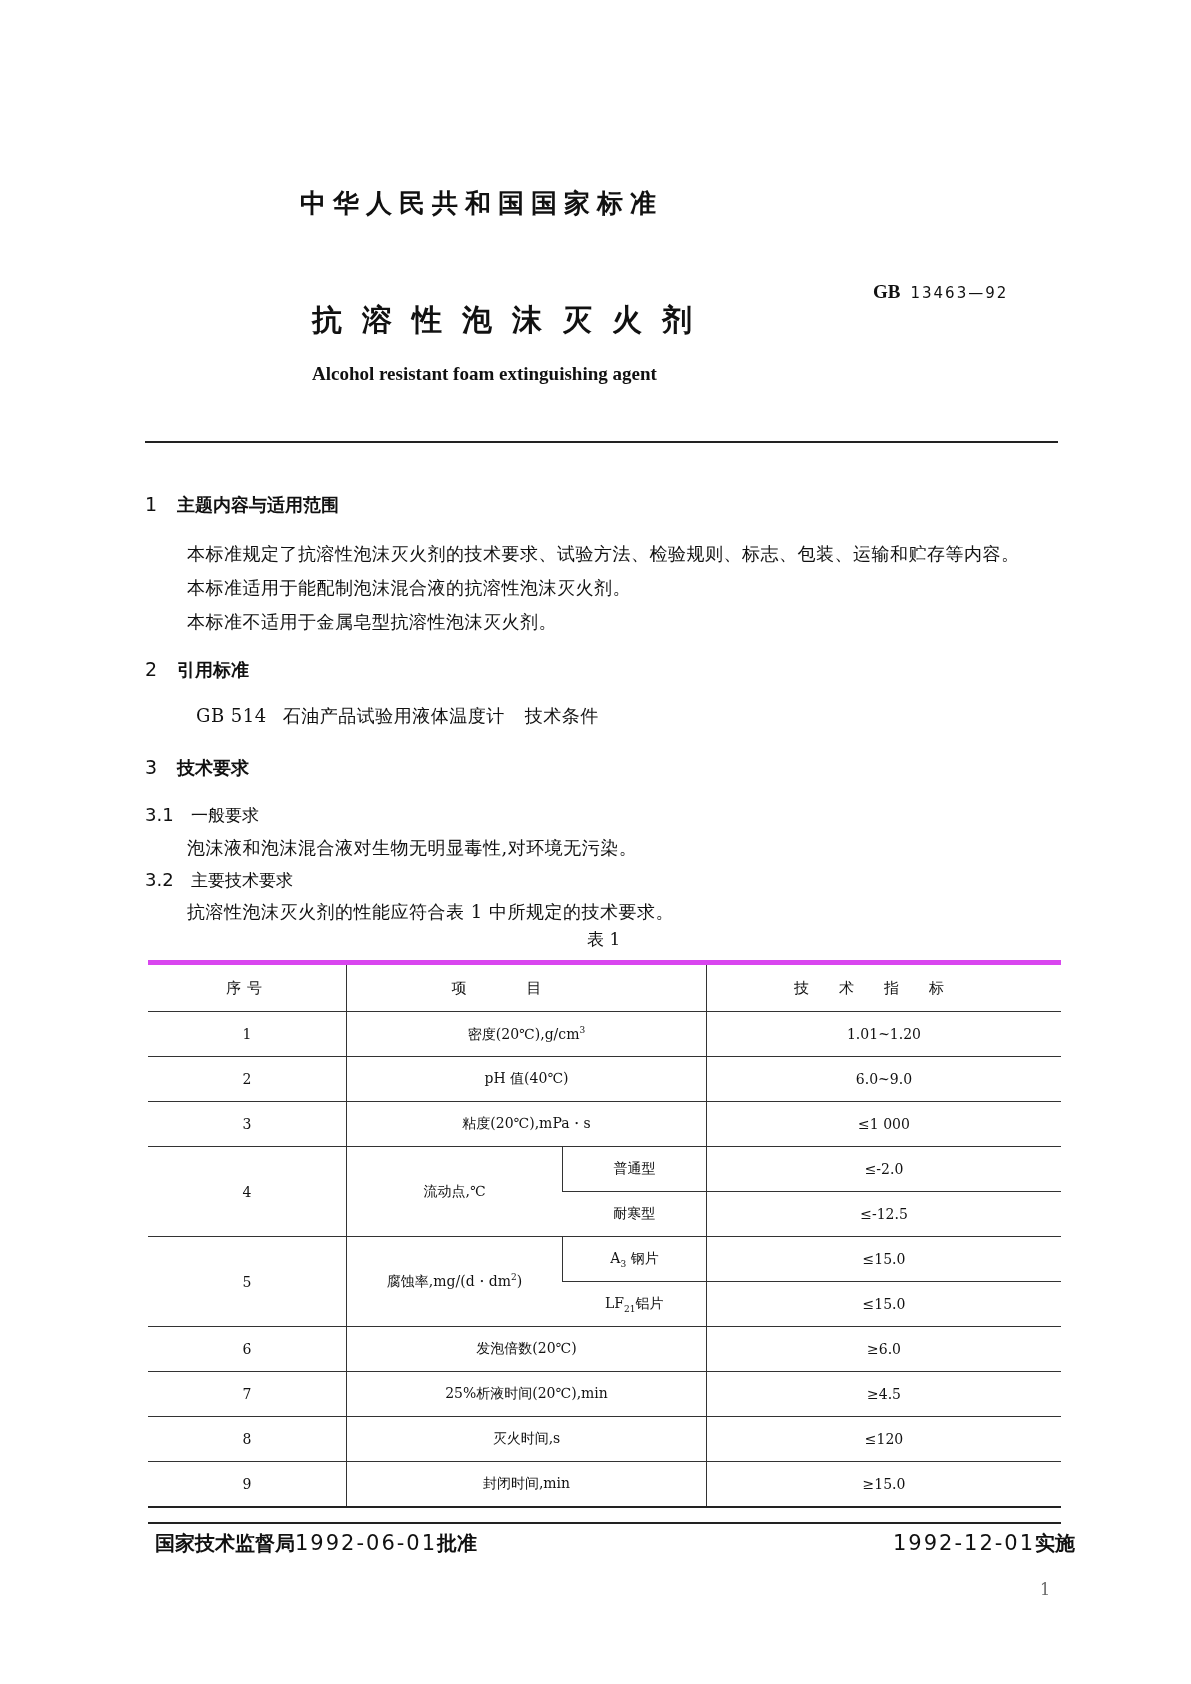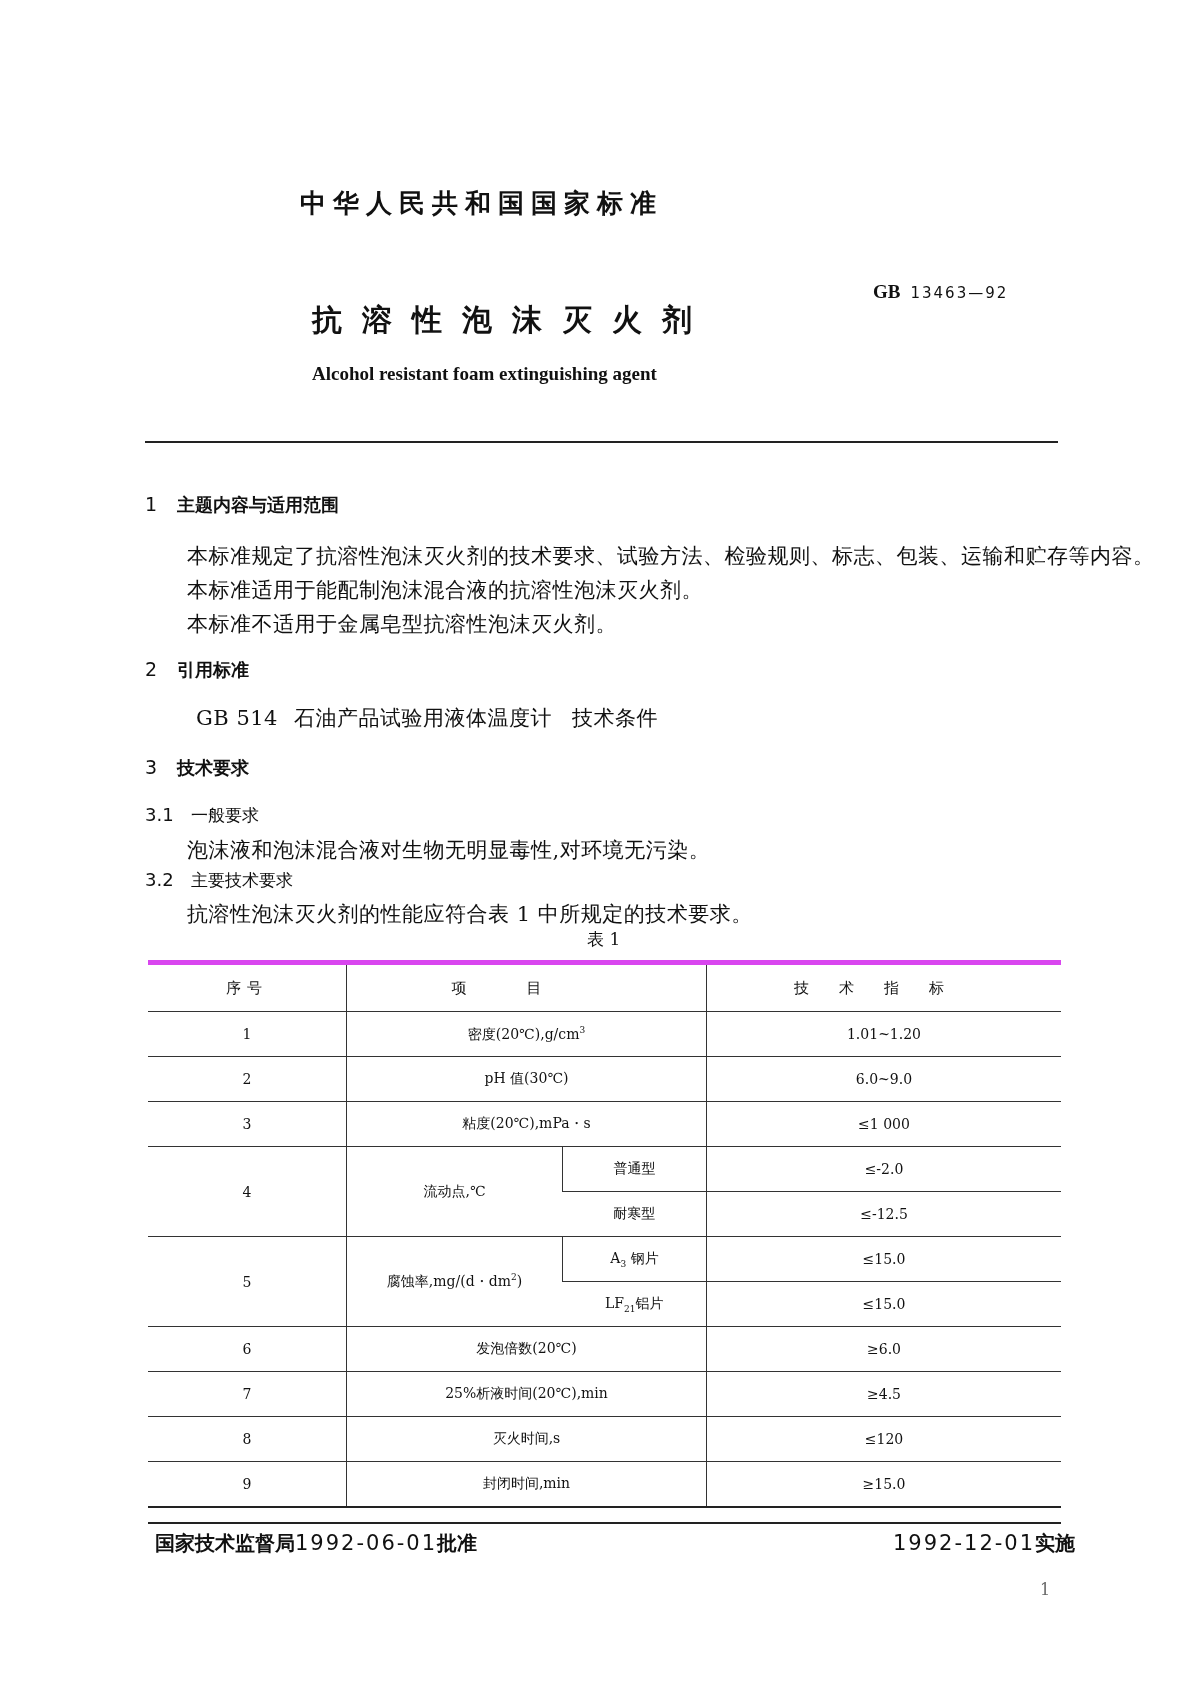--- a/index.html
+++ b/index.html
@@ -25,21 +25,21 @@
     left: 312px; top: 363px; font-family: "Liberation Serif", serif;
     font-size: 19px; font-weight: bold;
   }
   .top-rule { left: 145px; top: 441px; width: 913px; height: 0; border-top: 2px solid #222; }
   .sec-head {
     font-family: "DejaVu Sans", sans-serif; font-size: 18px; font-weight: bold;
   }
   .sec-head .n { display: inline-block; width: 32px; font-weight: normal; font-size: 19px; }
   .sub-head { font-size: 17px; }
   .sub-head .n { display: inline-block; width: 46px; font-family: "DejaVu Sans", sans-serif; font-size: 18px; }
-  .para { font-size: 21px; letter-spacing: 0.5px; white-space: nowrap; }
+  .para { font-size: 18px; letter-spacing: 0.5px; white-space: nowrap; }
   .caption { left: 587px; top: 928px; font-size: 17px; }
 
   table.spec {
     position: absolute; left: 148px; top: 960px; width: 913px;
     border-collapse: collapse; font-size: 14px;
     border-top: 5px solid #d946ef; border-bottom: 2px solid #222;
   }
   table.spec td, table.spec th {
     border-top: 1px solid #333; border-bottom: 1px solid #333;
     border-left: 1px solid #333; text-align: center; font-weight: normal;
@@ -118,21 +118,21 @@
     </tr>
   </thead>
   <tbody>
     <tr>
       <td class="c1">1</td>
       <td colspan="2"><span>密度(20℃),g/cm</span><span class="sup-sc">3</span></td>
       <td>1.01~1.20</td>
     </tr>
     <tr>
       <td>2</td>
-      <td colspan="2">pH 值(30℃)</td>
+      <td colspan="2">pH 值(40℃)</td>
       <td>6.0~9.0</td>
     </tr>
     <tr>
       <td>3</td>
       <td colspan="2">粘度(20℃),mPa・s</td>
       <td>≤1 000</td>
     </tr>
     <tr>
       <td rowspan="2">4</td>
       <td rowspan="2" class="c2">流动点,℃</td>

